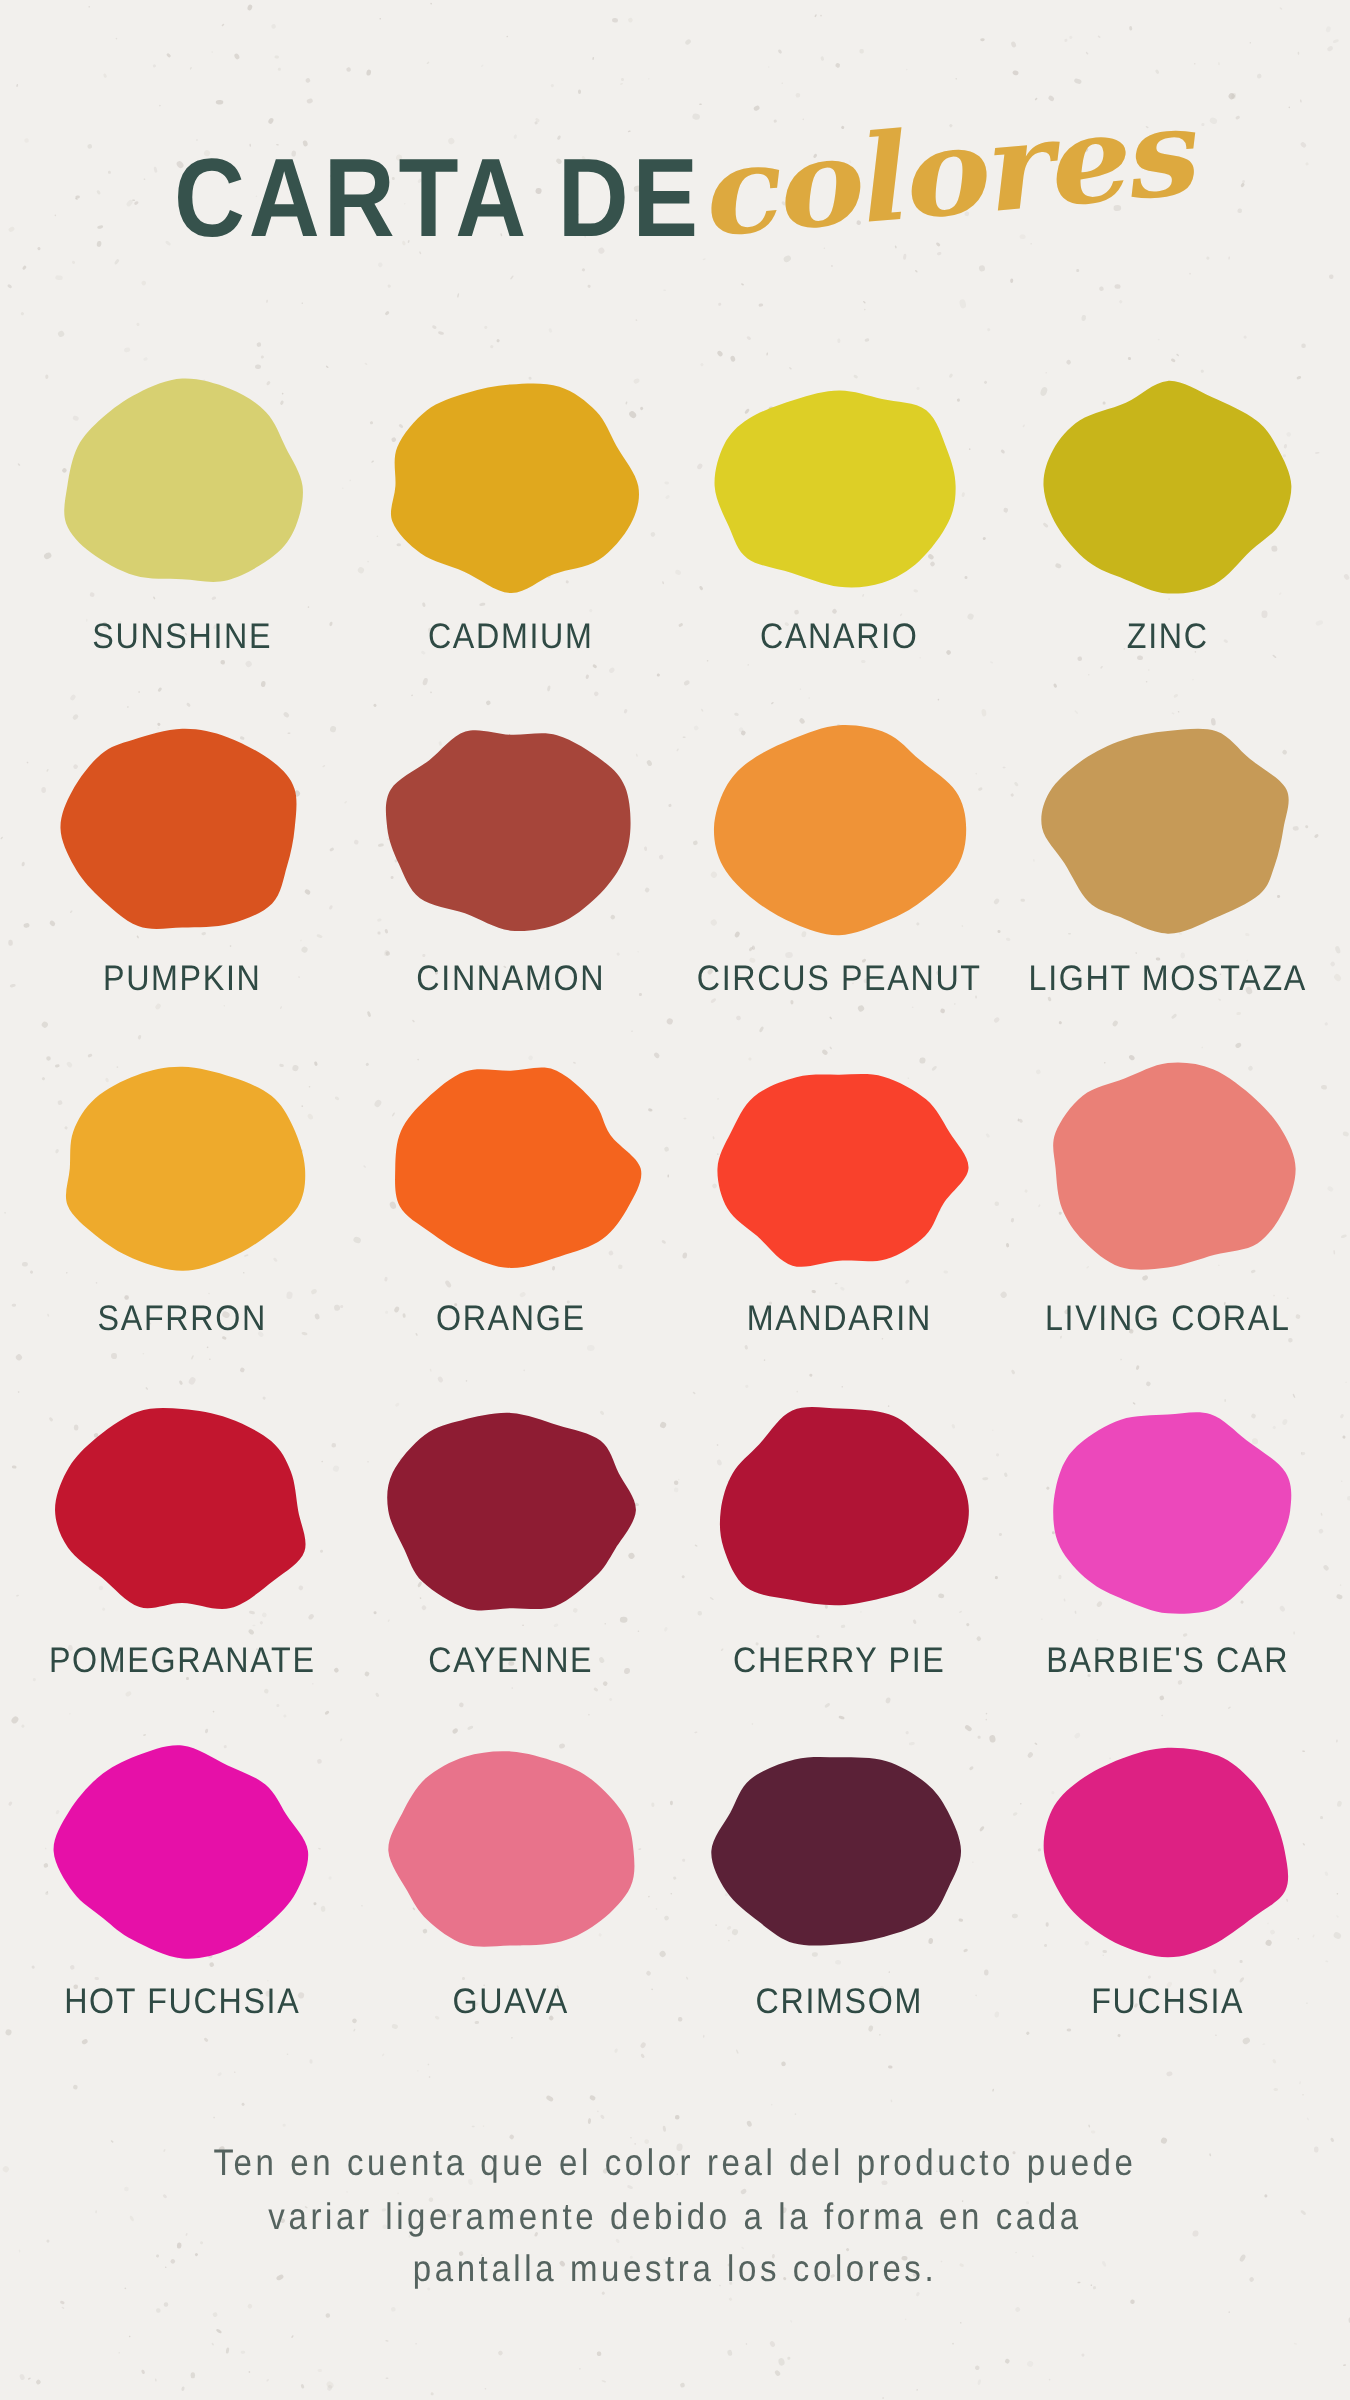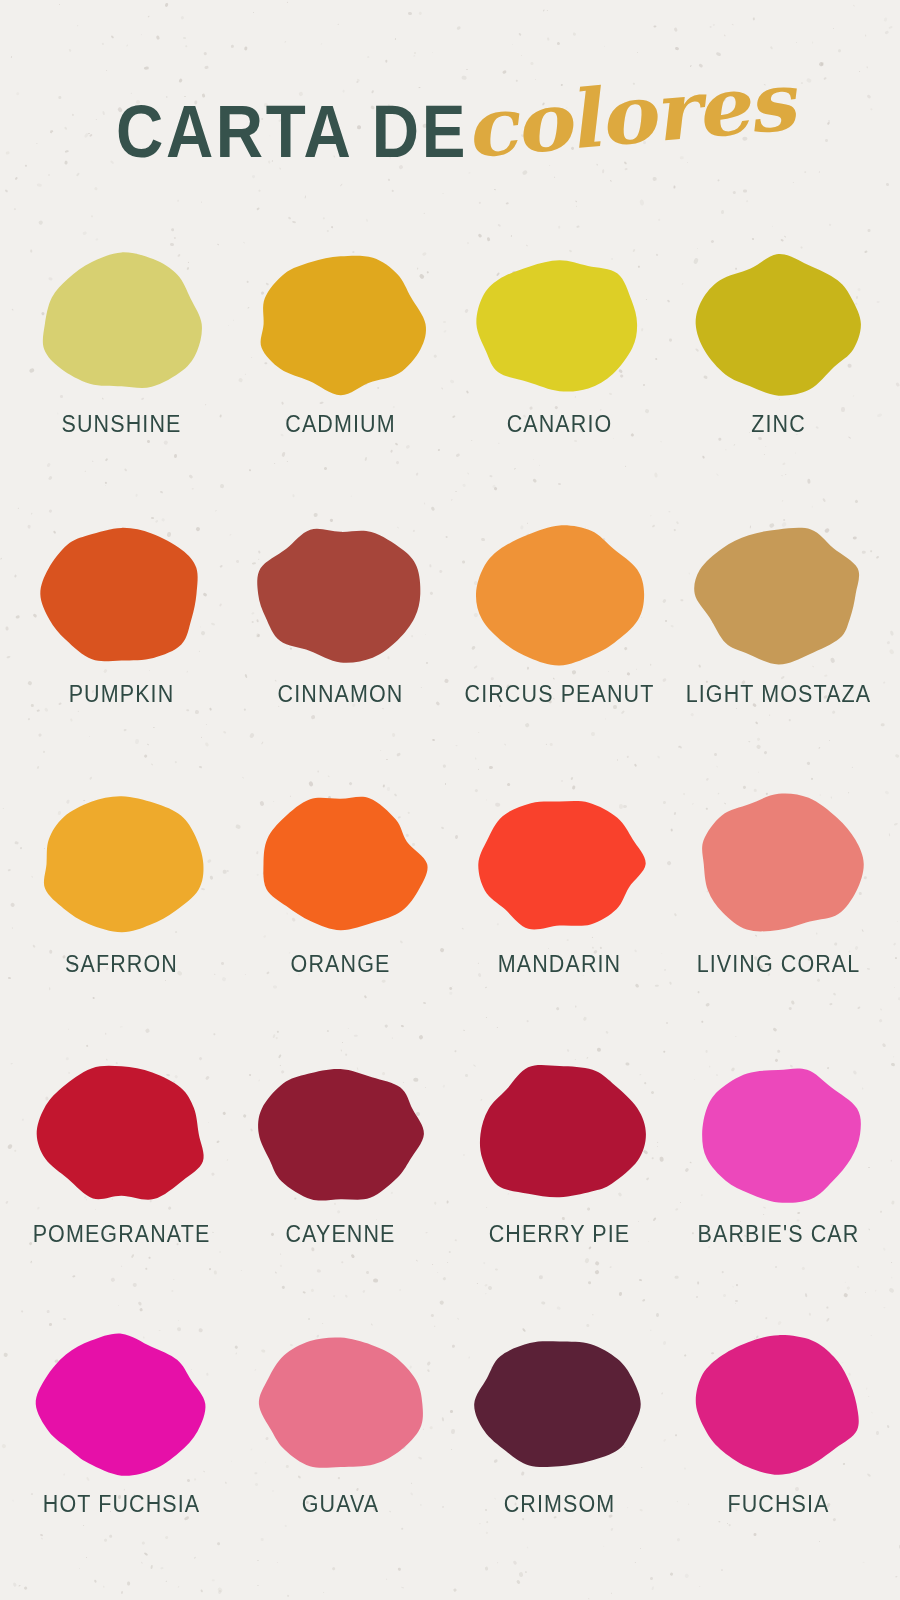--- a/index.html
+++ b/index.html
@@ -1810,14 +1810,19 @@
       <div class="cell">
         <div class="blob-holder">
           <svg class="blob" viewBox="0 0 100 100" preserveAspectRatio="none" aria-hidden="true">
             <path d="M 50.00 3.49 C 56.14 3.25, 63.84 4.58, 69.13 7.03 C 74.42 9.48, 78.35 13.98, 81.74 18.17 C 85.13 22.36, 87.33 26.89, 89.47 32.20 C 91.61 37.50, 93.66 44.08, 94.55 50.00 C 95.45 55.92, 96.81 62.74, 94.85 67.69 C 92.89 72.64, 87.49 75.55, 82.77 79.71 C 78.05 83.86, 71.99 89.62, 66.53 92.64 C 61.07 95.66, 55.74 97.86, 50.00 97.83 C 44.26 97.80, 37.64 95.34, 32.10 92.45 C 26.55 89.56, 20.68 84.58, 16.72 80.50 C 12.77 76.41, 10.70 73.02, 8.38 67.93 C 6.05 62.85, 3.21 56.07, 2.80 50.00 C 2.39 43.93, 3.67 36.78, 5.89 31.52 C 8.11 26.26, 11.72 22.31, 16.12 18.46 C 20.53 14.61, 26.68 10.93, 32.32 8.43 C 37.97 5.93, 43.86 3.72, 50.00 3.49 Z" fill="#dd2183"></path>
           </svg>
         </div>
         <div class="swatch-label">FUCHSIA</div>
       </div>
     </div>
 
+  <div class="footer">
+    <div class="caption-line">Ten en cuenta que el color real del producto puede</div>
+    <div class="caption-line">variar ligeramente debido a la forma en cada</div>
+    <div class="caption-line">pantalla muestra los colores.</div>
+  </div>
 
 </div>
 
 </body></html>

